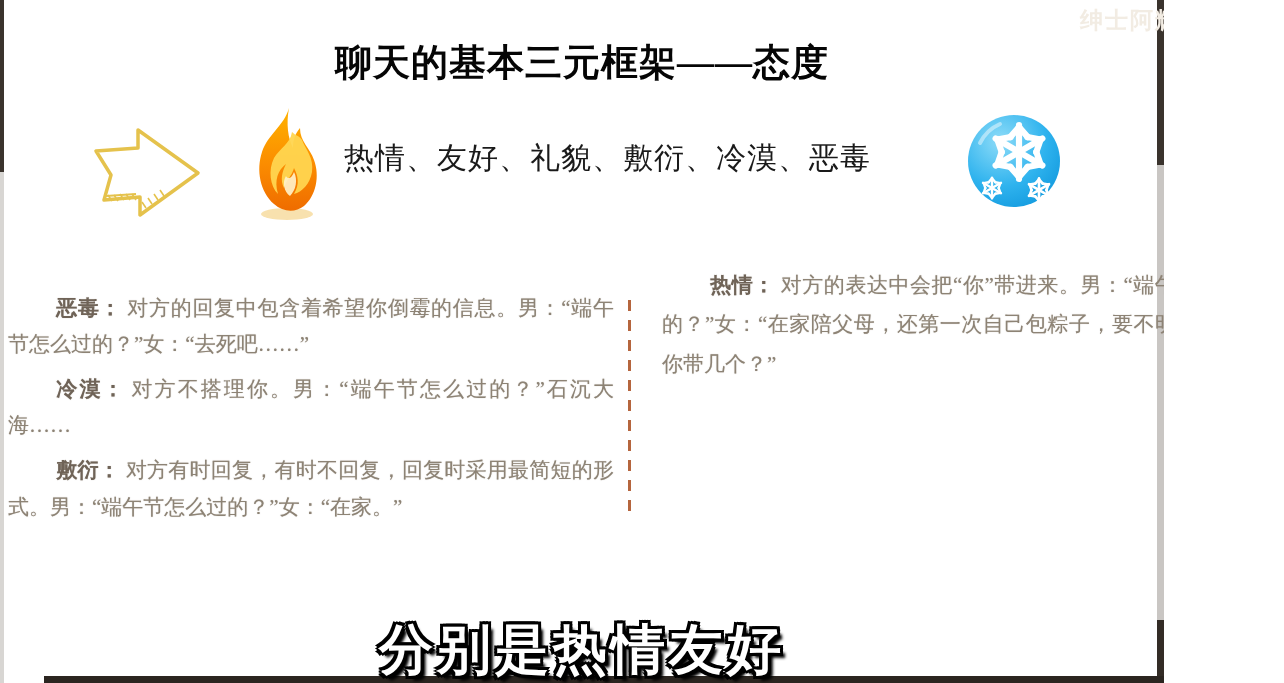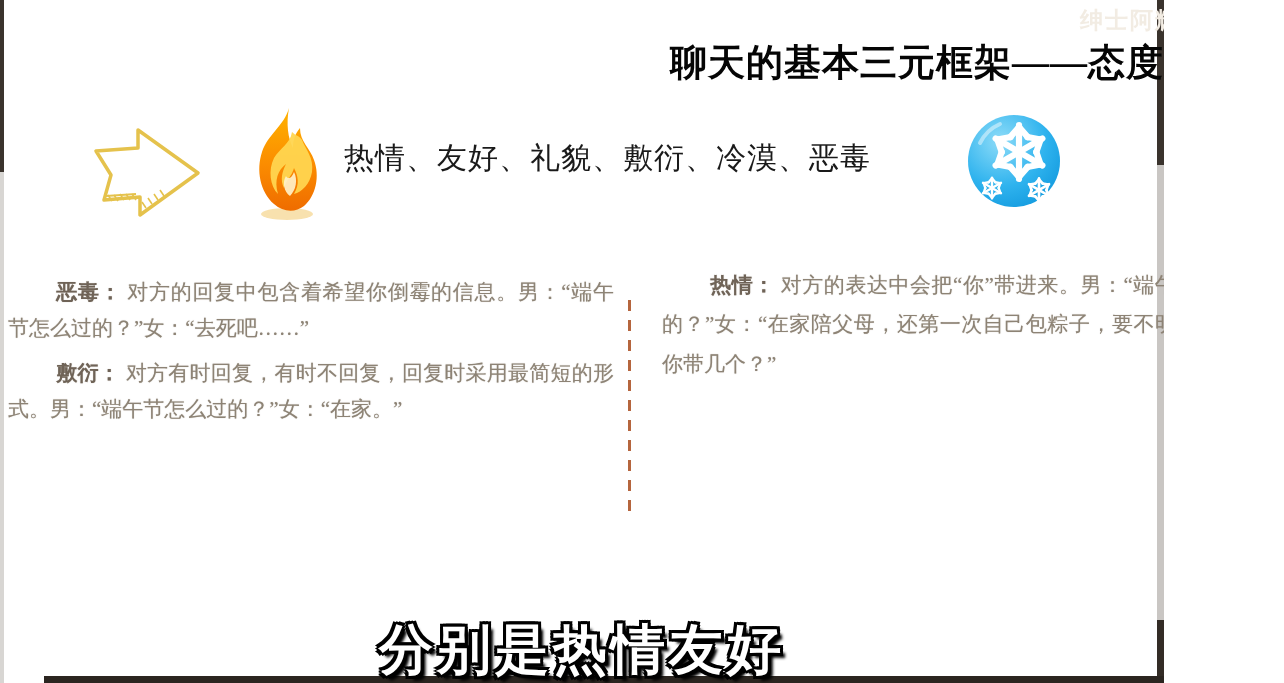--- a/index.html
+++ b/index.html
@@ -9,37 +9,37 @@
   
   .edge{position:absolute;}
   .edge.l-top{left:0;top:0;width:4px;height:172px;background:#3a332d;}
   .edge.l-bot{left:0;top:172px;width:4px;height:511px;background:#d8d6d3;}
   .edge.r-top{right:0;top:0;width:7px;height:165px;background:#3a332d;}
   .edge.r-mid{right:0;top:165px;width:7px;height:455px;background:#c9c6c3;}
   .edge.r-bot{right:0;top:620px;width:7px;height:63px;background:#332c26;}
   .edge.b-bar{left:44px;right:0;bottom:0;height:7px;background:#2b2520;}
 
   
-  .title{position:absolute;left:0;right:0;top:38px;text-align:right;
+  .title{position:absolute;left:0;right:0;top:38px;text-align:center;
          font-size:37px;font-weight:700;color:#050505;letter-spacing:1px;}
 
   
   .arrow-icon{position:absolute;left:86px;top:118px;}
   .fire-icon{position:absolute;left:250px;top:106px;}
   .keywords{position:absolute;left:344px;top:138px;width:575px;
             font-size:30px;color:#1a1a1a;letter-spacing:1px;white-space:nowrap;}
   .snow-icon{position:absolute;left:966px;top:113px;}
 
   
   .col{position:absolute;font-size:21px;color:#8d8375;text-align:justify;
        text-shadow:0 0 1px rgba(141,131,117,.55);}
   .col p{margin:0;text-indent:2.3em;}
   .col p.noindent{text-indent:0;}
   .col .term{font-weight:700;color:#6f6357;padding-right:.28em;}
-  .col.left{left:8px;top:274px;width:606px;line-height:1.72;}
+  .col.left{left:8px;top:290px;width:606px;line-height:1.72;}
   .col.left p{margin-bottom:9px;}
   .col.right{left:662px;top:266px;width:600px;line-height:1.88;}
   .col.right p{margin-bottom:10px;}
 
   .divider{position:absolute;left:628px;top:300px;width:3px;height:214px;
            background:repeating-linear-gradient(to bottom,#b5653e 0 11px,transparent 11px 20px);}
 
   
   .subtitle{position:absolute;left:0;right:0;bottom:-4px;text-align:center;
             font-family:"Liberation Sans",sans-serif;font-size:54px;font-weight:700;
@@ -142,20 +142,23 @@
         <use href="#fl" transform="rotate(60)"></use>
         <use href="#fl" transform="rotate(120)"></use>
     </g>
   </svg>
 
   <div class="col left">
     <p>
       <span class="term">恶毒：</span><span>对方的回复中包含着希望你倒霉的信息。男：“端午节怎么过的？”女：“去死吧……”</span>
     </p>
     <p>
+      <span class="term">冷漠：</span><span>对方不搭理你。男：“端午节怎么过的？”石沉大海……</span>
+    </p>
+    <p>
       <span class="term">敷衍：</span><span>对方有时回复，有时不回复，回复时采用最简短的形式。男：“端午节怎么过的？”女：“在家。”</span>
     </p>
   </div>
 
   <div class="divider"></div>
 
   <div class="col right">
     <p>
       <span class="term">热情：</span><span>对方的表达中会把“你”带进来。男：“端午节怎么过的？”女：“在家陪父母，还第一次自己包粽子，要不明天上班给你带几个？”</span>
     </p>

